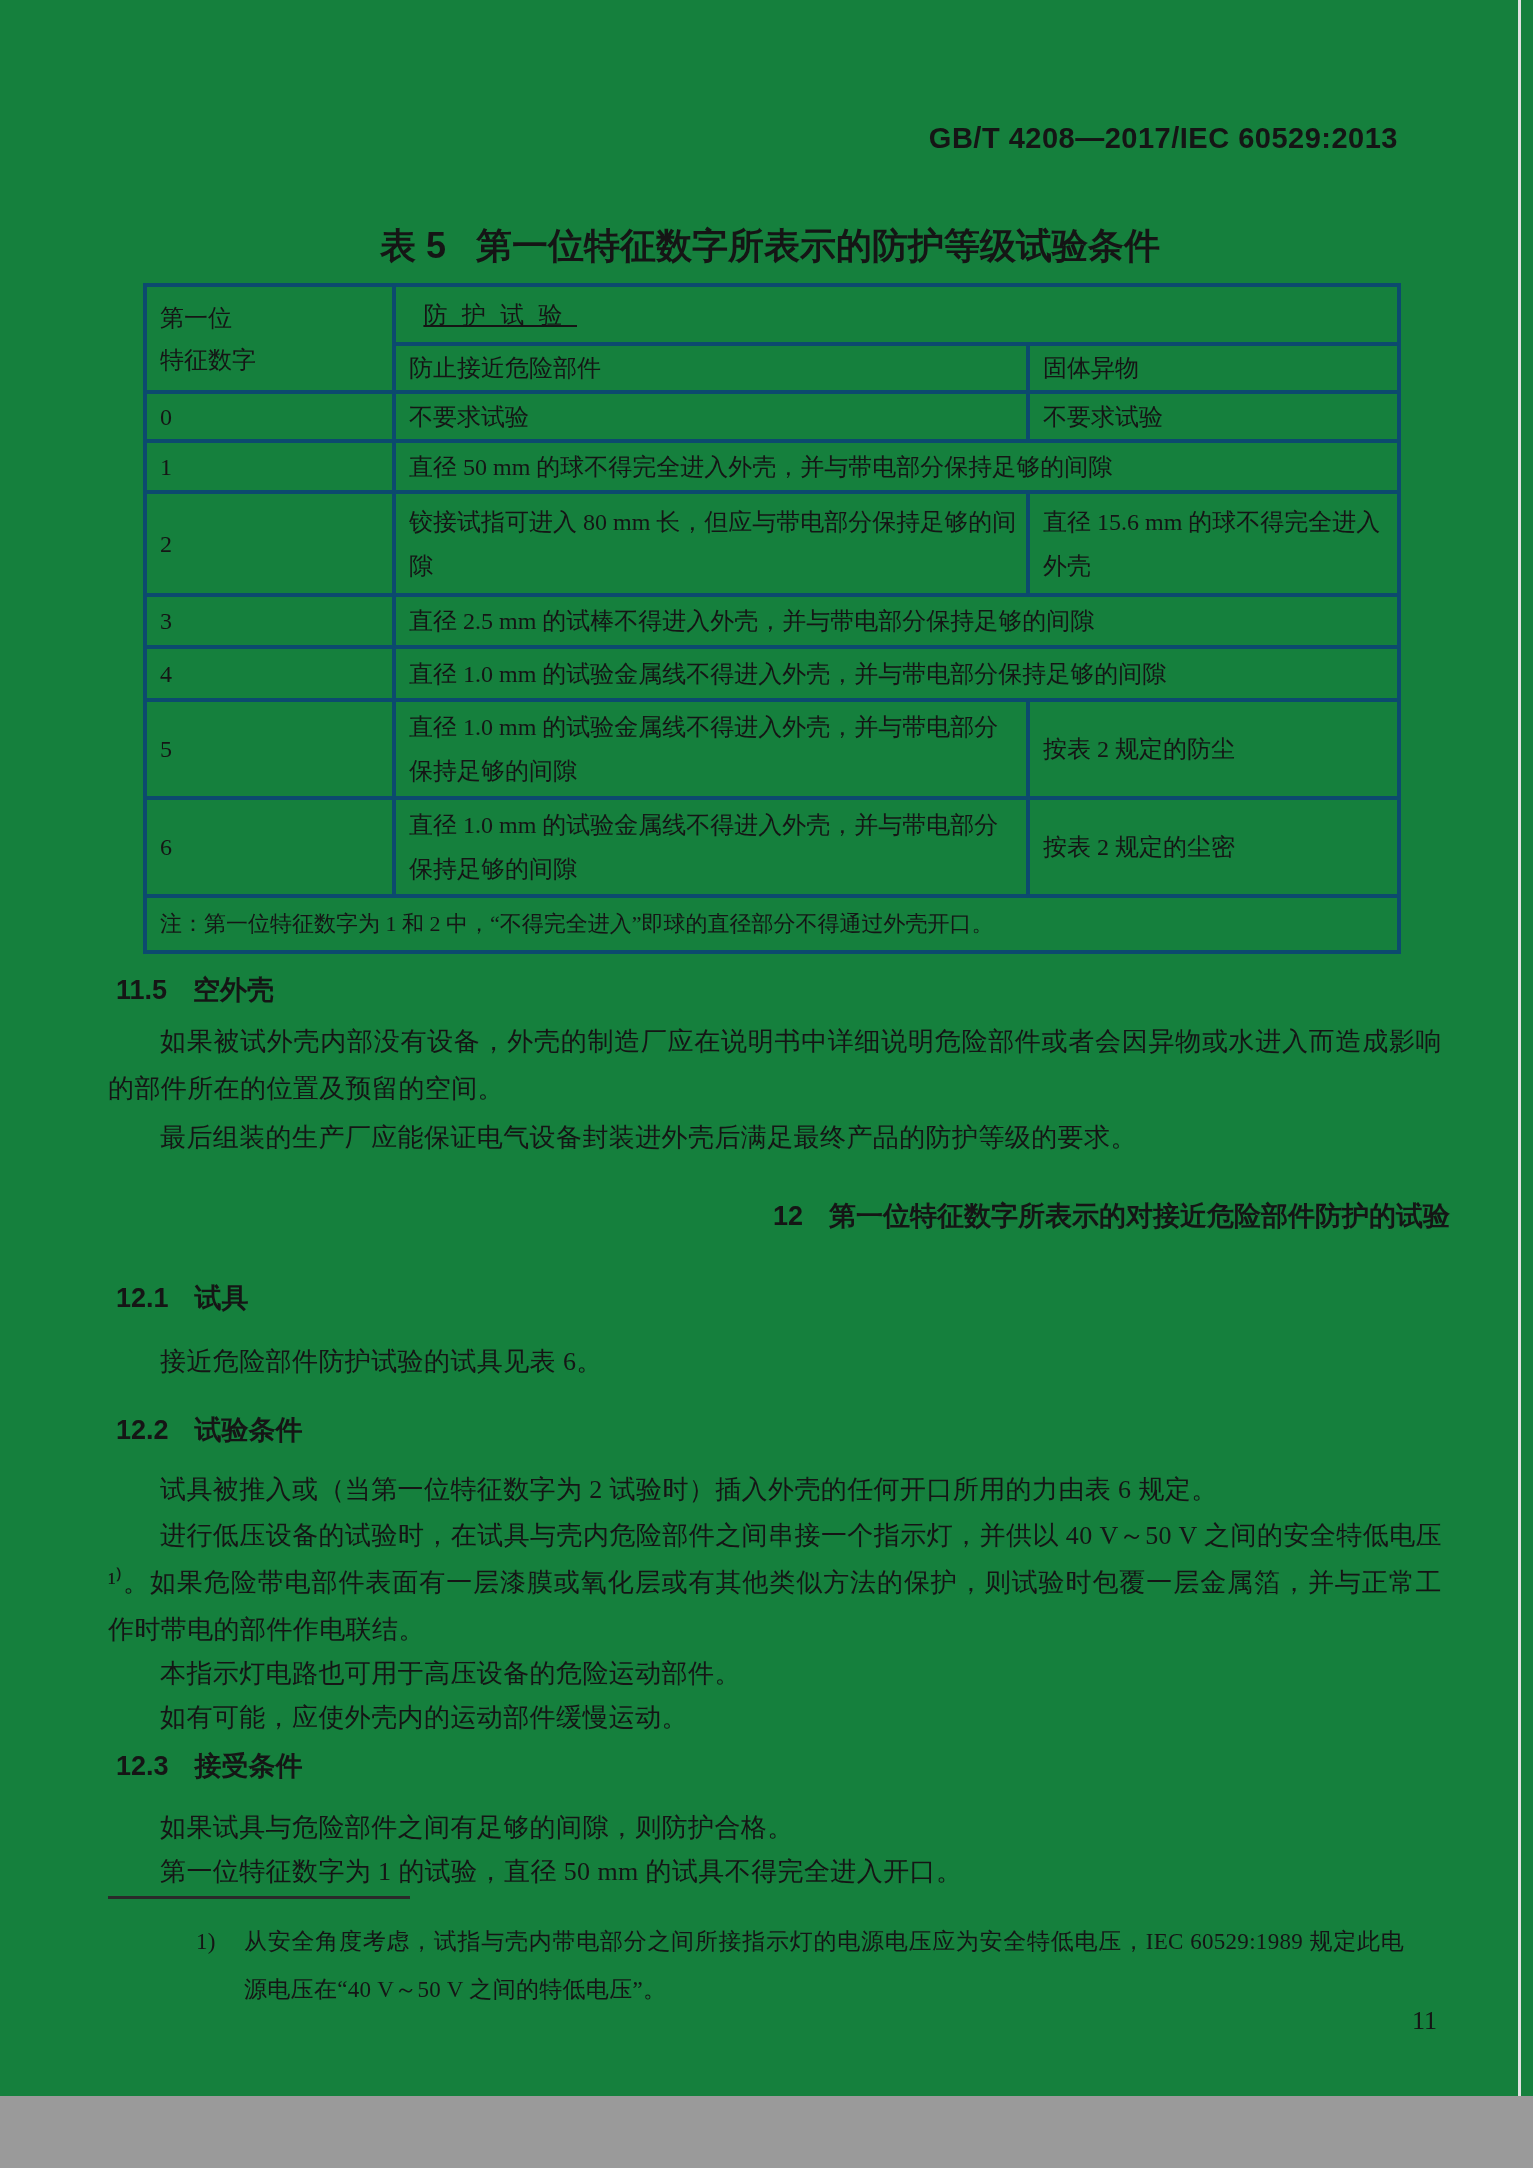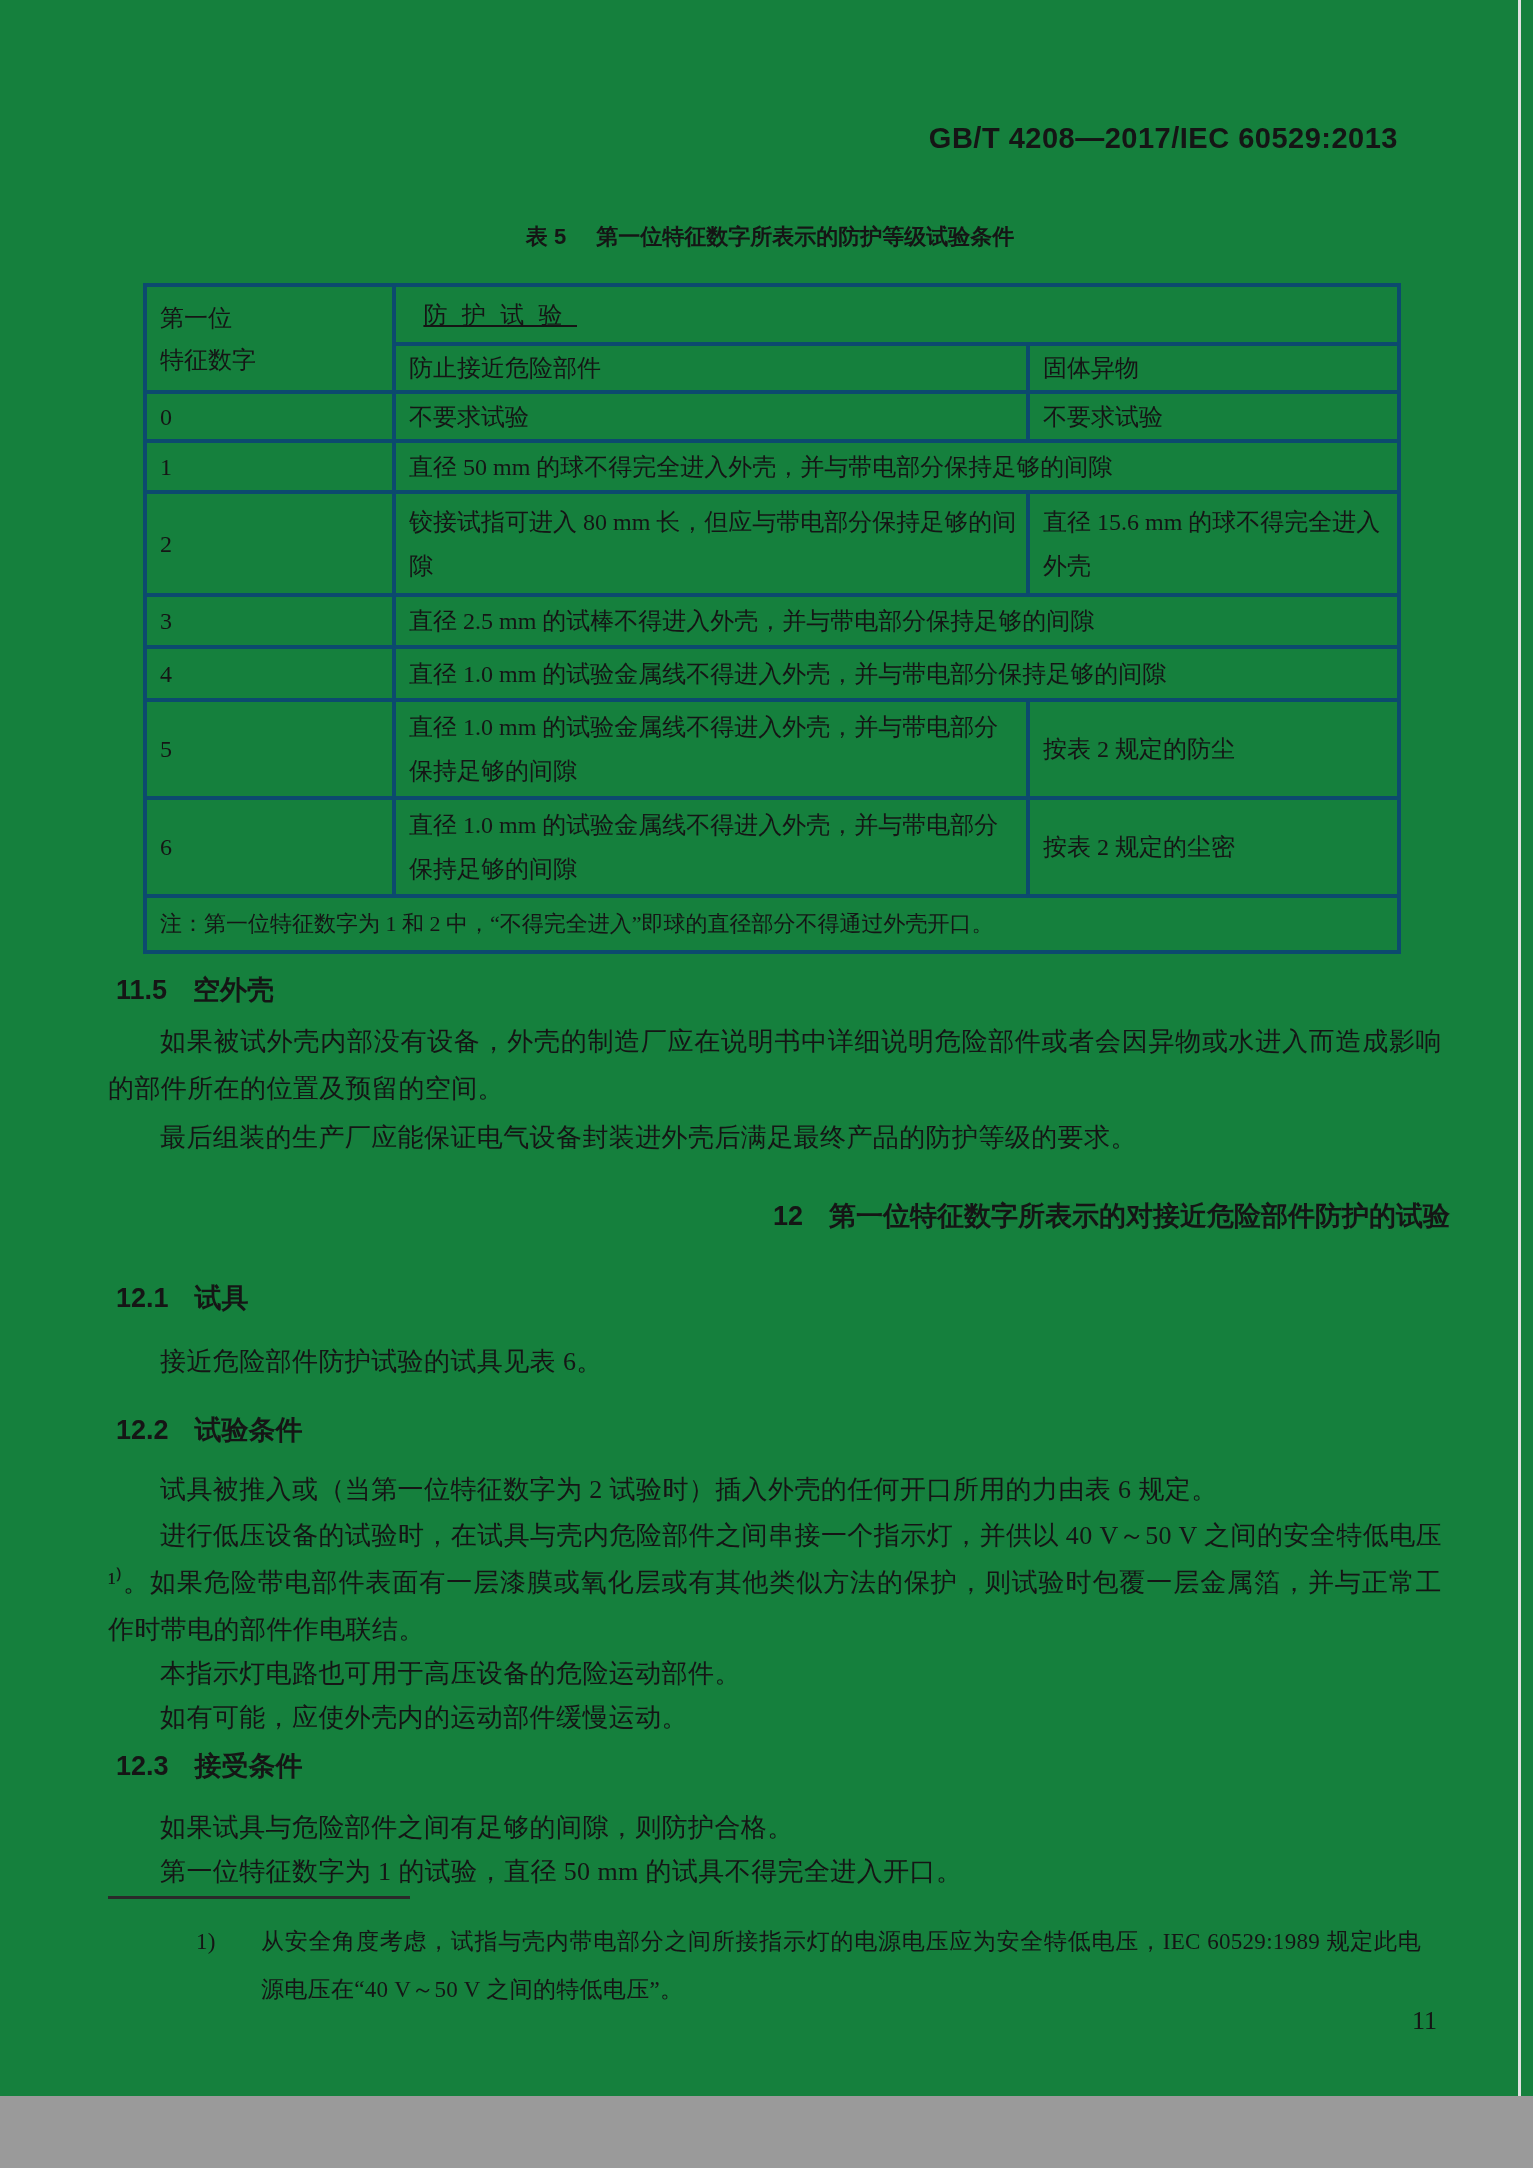--- a/index.html
+++ b/index.html
@@ -20,21 +20,21 @@
   }
   #std-header{
     position:absolute;top:122px;right:135px;
     font-family:"Liberation Sans", sans-serif;
     font-weight:bold;font-size:29px;letter-spacing:0.5px;
   }
   #table-title{
     position:absolute;top:222px;left:143px;width:1254px;
     text-align:center;
     font-family:"Liberation Sans", sans-serif;
-    font-weight:bold;font-size:22px;
+    font-weight:bold;font-size:36px;
   }
   #table-title .t-label{margin-right:30px;}
   table#t5{
     position:absolute;top:283px;left:143px;
     width:1254px;border-collapse:collapse;table-layout:fixed;
     font-size:24px;line-height:44px;
   }
   table#t5 td,table#t5 th{
     border:4px solid #0c4a6e;
     padding:0 8px 0 13px;
@@ -99,21 +99,21 @@
   #fn-rule{
     position:absolute;top:1896px;left:108px;width:302px;height:0;
     border-top:3px solid #2a2a2a;
   }
   #footnote{
     position:absolute;top:1918px;left:196px;width:1246px;
     display:flex;
     font-size:23px;line-height:48px;letter-spacing:0.3px;
   }
   #footnote .fn-marker{flex:0 0 48px;}
-  #footnote .fn-text{flex:1;max-width:1160px;text-align:justify;margin-left:17px;}
+  #footnote .fn-text{flex:1;max-width:1160px;text-align:justify;}
   #page-num{
     position:absolute;top:2006px;left:1412px;
     font-size:26px;
   }
 </style>
 </head>
 <body>
 
 <div id="page">
   <div id="scan-edge"></div>

